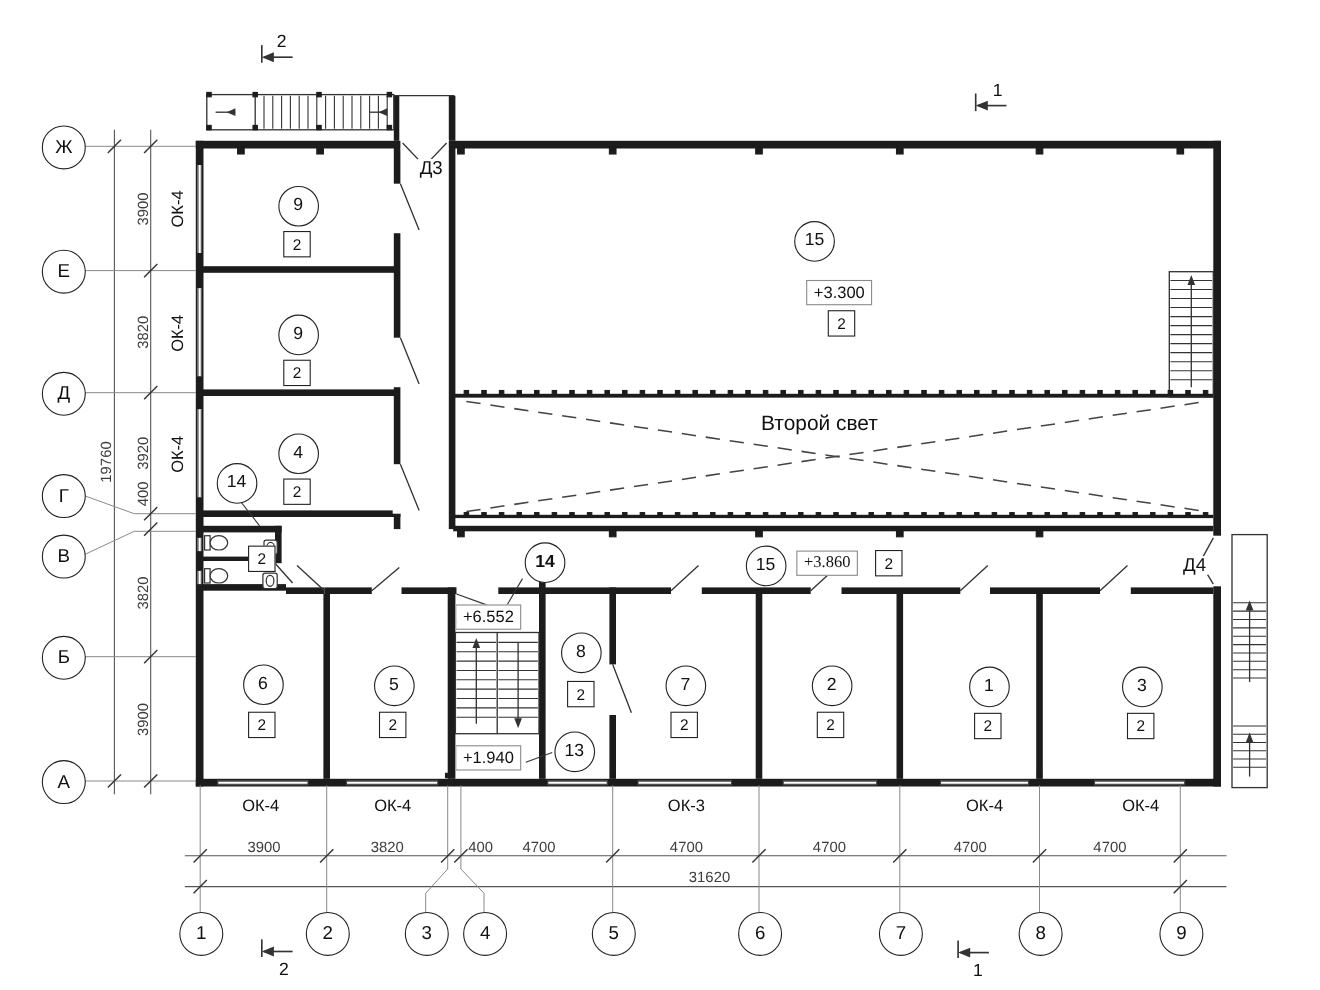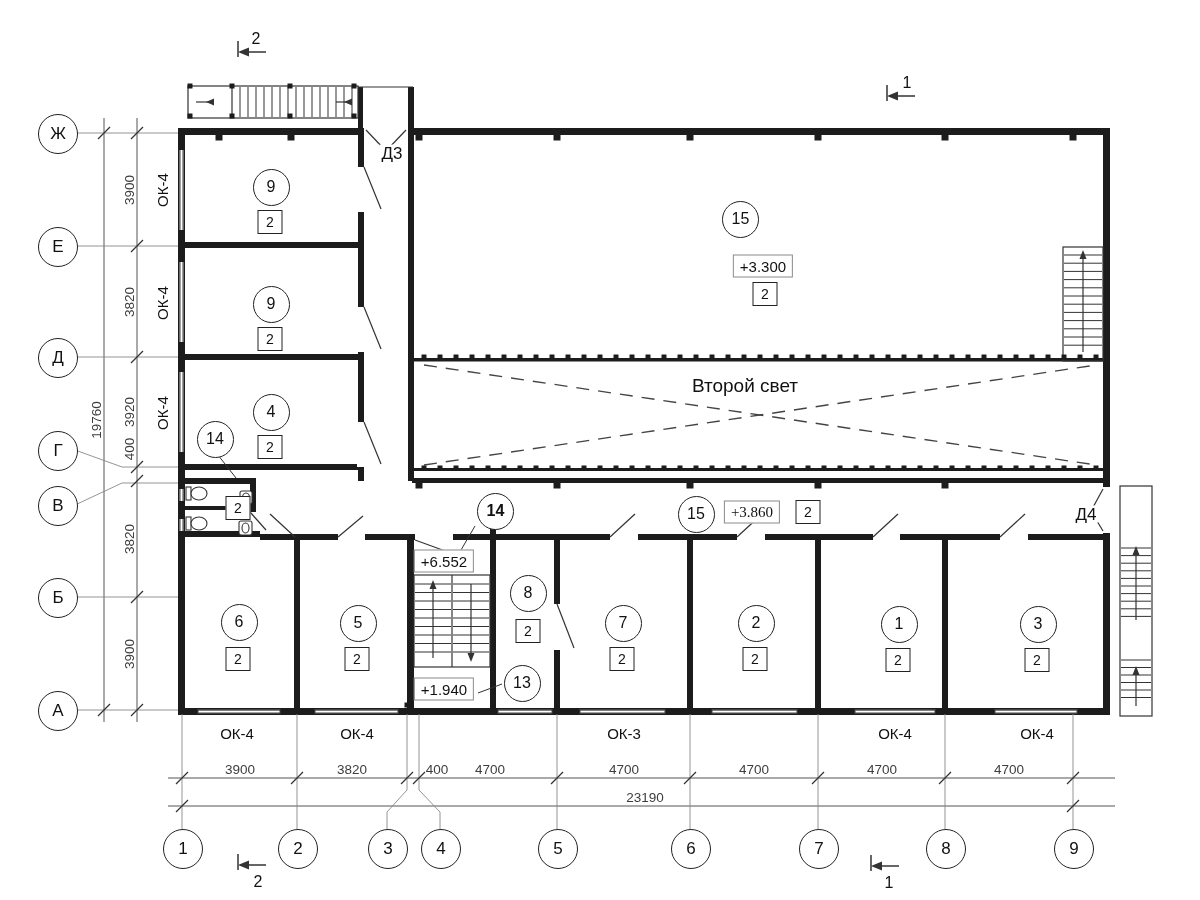--- a/index.html
+++ b/index.html
@@ -507,21 +507,21 @@
       <div class="lbl dim rot" style="left: 130px; top: 654px;">3900</div>
       <div class="lbl total rot" style="left: 97px; top: 420px;">19760</div>
       <div class="lbl dim" style="left: 240px; top: 770px;">3900</div>
       <div class="lbl dim" style="left: 352px; top: 770px;">3820</div>
       <div class="lbl dim" style="left: 437px; top: 770px;">400</div>
       <div class="lbl dim" style="left: 490px; top: 770px;">4700</div>
       <div class="lbl dim" style="left: 624px; top: 770px;">4700</div>
       <div class="lbl dim" style="left: 754px; top: 770px;">4700</div>
       <div class="lbl dim" style="left: 882px; top: 770px;">4700</div>
       <div class="lbl dim" style="left: 1009px; top: 770px;">4700</div>
-      <div class="lbl total" style="left: 645px; top: 798px;">23190</div>
+      <div class="lbl total" style="left: 645px; top: 798px;">31620</div>
       <div class="lbl winlbl" style="left: 237px; top: 733px;">ОК-4</div>
       <div class="lbl winlbl" style="left: 357px; top: 733px;">ОК-4</div>
       <div class="lbl winlbl" style="left: 624px; top: 733px;">ОК-3</div>
       <div class="lbl winlbl" style="left: 895px; top: 733px;">ОК-4</div>
       <div class="lbl winlbl" style="left: 1037px; top: 733px;">ОК-4</div>
       <div class="lbl winlbl rot" style="left: 162px; top: 190px;">ОК-4</div>
       <div class="lbl winlbl rot" style="left: 162px; top: 303px;">ОК-4</div>
       <div class="lbl winlbl rot" style="left: 162px; top: 413px;">ОК-4</div>
       <div class="lbl doorlbl" style="left: 392px; top: 153px;">Д3</div>
       <div class="lbl doorlbl" style="left: 1086px; top: 514px;">Д4</div>

